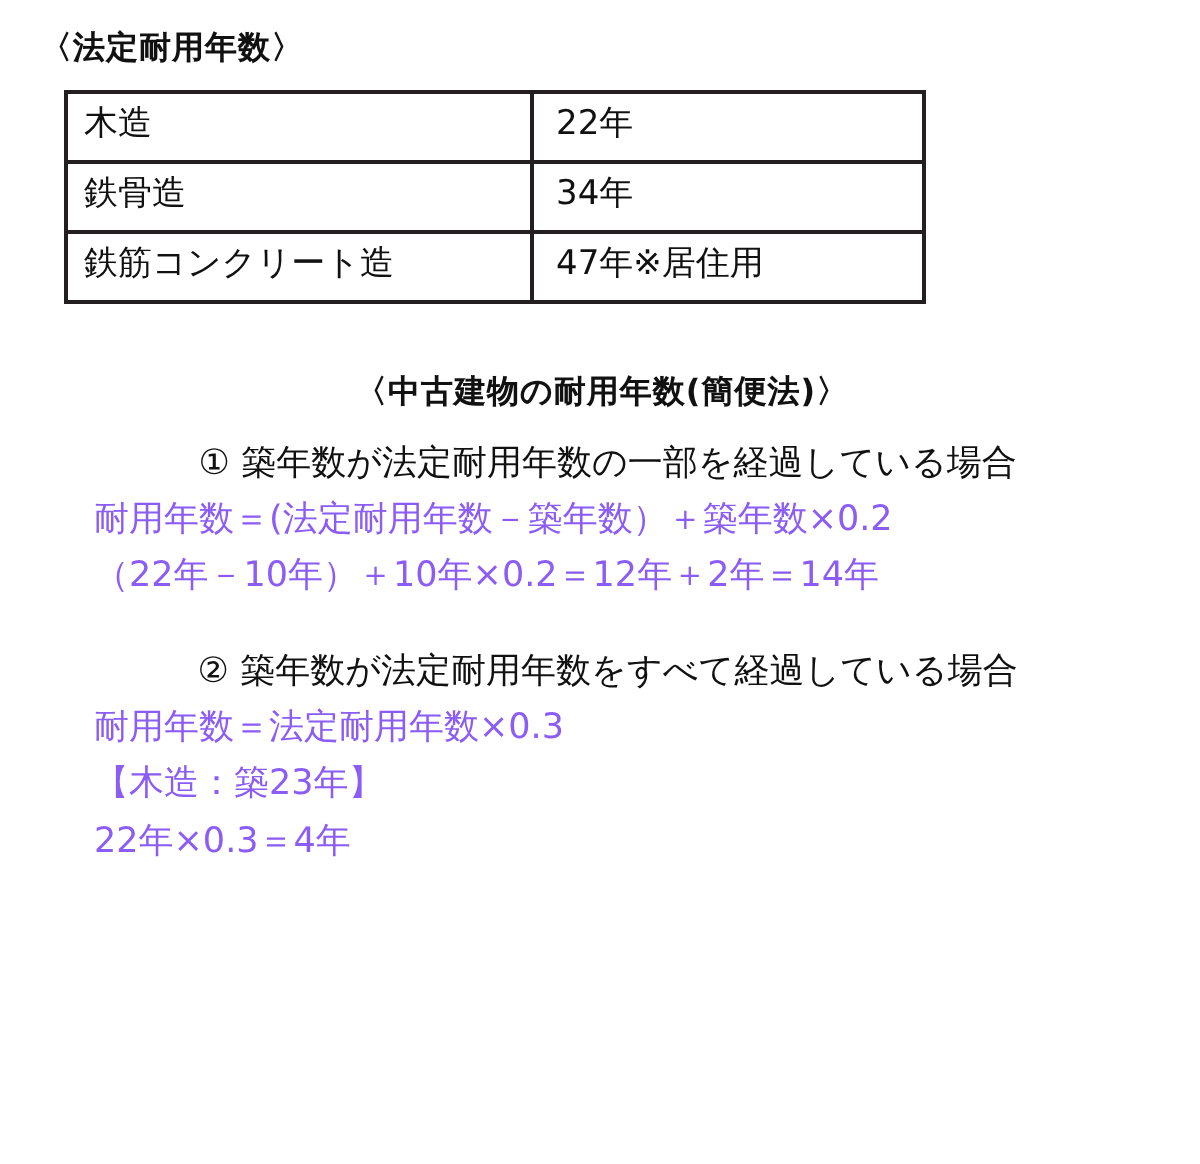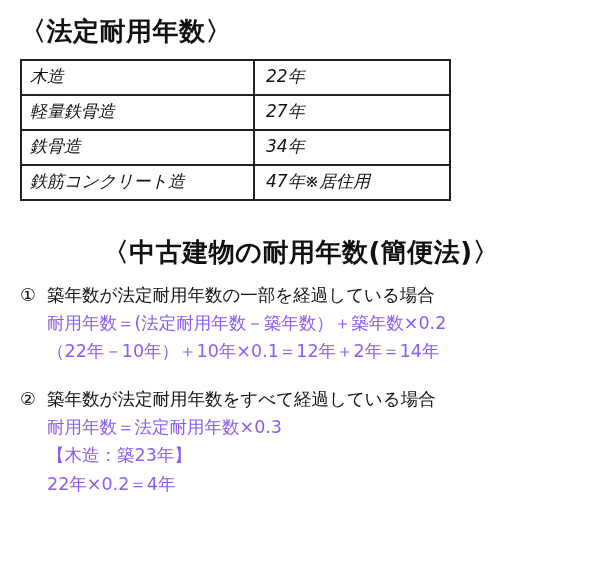--- a/index.html
+++ b/index.html
@@ -16,38 +16,37 @@
     overflow: hidden;
   }
   .page {
     position: relative;
     width: 600px;
     height: 582px;
     box-sizing: border-box;
     padding: 14px 18px 0 18px;
   }
   .section-heading {
-    font-size: 26px;
+    font-size: 16px;
     font-weight: bold;
     letter-spacing: 0.5px;
     color: #111111;
     margin: 0 0 10px 2px;
     white-space: nowrap;
   }
   .heading-2 {
     margin-top: 34px;
     margin-bottom: 12px;
     text-align: center;
   }
   table.legal-life {
     border-collapse: collapse;
-    margin-left: 2px;
+    margin-left: 14px;
     width: 390px;
     table-layout: fixed;
-    font-style: italic;
   }
   table.legal-life td {
     border: 2px solid #231f20;
     font-size: 17px;
     padding: 5px 8px 6px 8px;
     height: 22px;
     line-height: 1.15;
     white-space: nowrap;
     color: #111111;
   }
@@ -60,20 +59,21 @@
   }
   .item-block {
     margin-left: 2px;
     margin-bottom: 4px;
   }
   .item-title {
     font-size: 17.5px;
     color: #111111;
     line-height: 1.55;
     white-space: nowrap;
+    text-align: center;
   }
   .item-line {
     font-size: 17.5px;
     color: #8b5cf6;
     line-height: 1.62;
     margin-left: 27px;
     white-space: nowrap;
   }
   .spacer {
     height: 16px;
@@ -90,44 +90,40 @@
 
   <h2 class="section-heading">〈法定耐用年数〉</h2>
 
   <table class="legal-life">
     <tbody>
       <tr>
         <td class="structure">木造</td>
         <td class="years">22年</td>
       </tr>
       <tr>
-        <td class="structure">軽量鉄骨造</td>
-        <td class="years">27年</td>
-      </tr>
-      <tr>
         <td class="structure">鉄骨造</td>
         <td class="years">34年</td>
       </tr>
       <tr>
         <td class="structure">鉄筋コンクリート造</td>
         <td class="years">47年※居住用</td>
       </tr>
     </tbody>
   </table>
 
   <h2 class="section-heading heading-2">〈中古建物の耐用年数(簡便法)〉</h2>
 
   <div class="item-block">
     <div class="item-title"><span class="num-marker">①</span><span>築年数が法定耐用年数の一部を経過している場合</span></div>
     <div class="item-line">耐用年数＝(法定耐用年数－築年数）＋築年数×0.2</div>
-    <div class="item-line">（22年－10年）＋10年×0.1＝12年＋2年＝14年</div>
+    <div class="item-line">（22年－10年）＋10年×0.2＝12年＋2年＝14年</div>
   </div>
 
   <div class="spacer"></div>
 
   <div class="item-block">
     <div class="item-title"><span class="num-marker">②</span><span>築年数が法定耐用年数をすべて経過している場合</span></div>
     <div class="item-line">耐用年数＝法定耐用年数×0.3</div>
     <div class="item-line">【木造：築23年】</div>
-    <div class="item-line">22年×0.2＝4年</div>
+    <div class="item-line">22年×0.3＝4年</div>
   </div>
 
 </div>
 
 </body></html>

